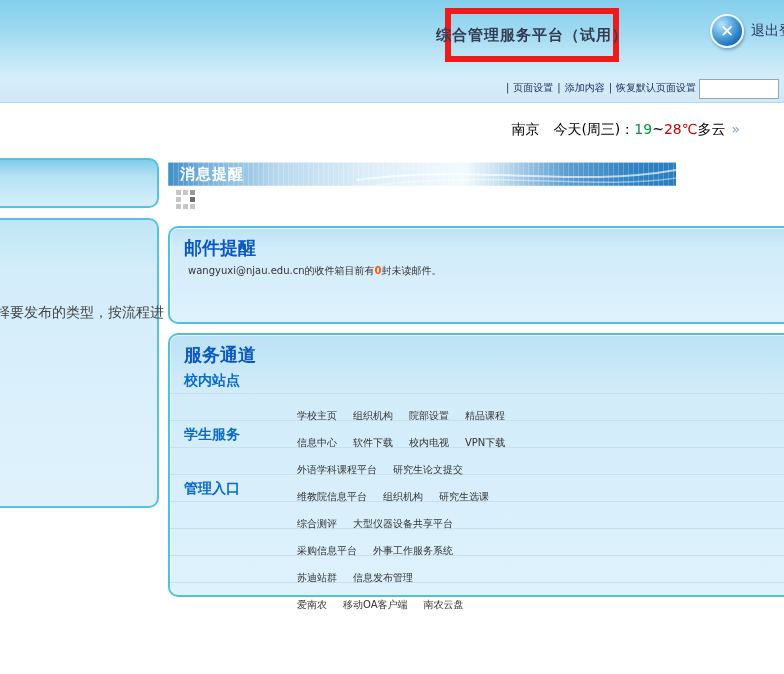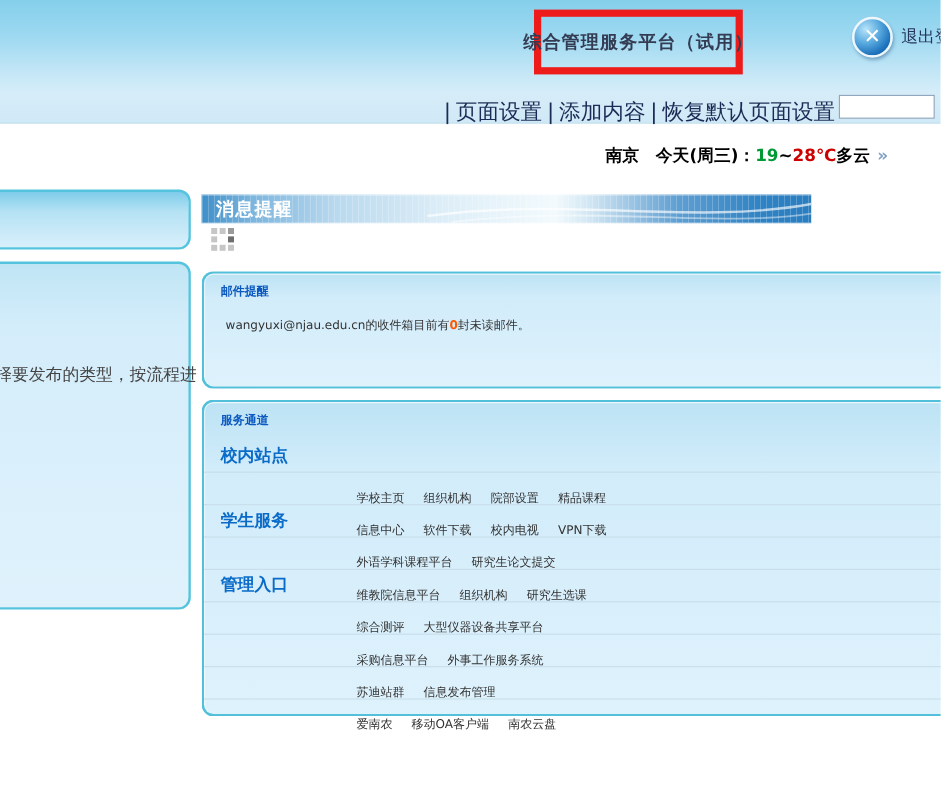--- a/index.html
+++ b/index.html
@@ -19,28 +19,28 @@
     background:radial-gradient(circle at 32% 28%,#b8e4fa 0%,#5cace0 38%,#1d72bc 72%,#0b5296 100%);
     border:2px solid #eef6fc;box-shadow:1px 2px 3px rgba(40,90,140,.45);}
   .sphere.user::before{content:"";position:absolute;left:10px;top:5px;width:10px;height:10px;
     border-radius:50%;background:#fff;}
   .sphere.user::after{content:"";position:absolute;left:6px;top:16px;width:18px;height:11px;
     border-radius:9px 9px 3px 3px;background:#fff;}
   .sphere.xmark::before{content:"✕";position:absolute;left:0;top:0;width:30px;height:30px;
     line-height:30px;text-align:center;color:#fff;font-size:17px;font-weight:bold;}
 
   
-  .toolbar-links{position:absolute;right:88px;top:81px;font-size:18px;color:#1b2b55;white-space:nowrap;}
+  .toolbar-links{position:absolute;right:88px;top:81px;font-size:10px;color:#1b2b55;white-space:nowrap;}
   .toolbar-links .sep{margin:0 4px;color:#1b2b55;}
   .toolbar-links .tlink{cursor:pointer;}
   .toolbar-input{position:absolute;right:5px;top:79px;width:72px;height:16px;
     border:1px solid #8fa8bd;background:#fff;font-size:12px;padding:1px 3px;}
 
   
-  .weather{position:absolute;top:121px;right:44px;font-size:14px;font-weight:bold;color:#000;white-space:nowrap;}
+  .weather{position:absolute;top:121px;right:44px;font-size:14px;font-weight:normal;color:#000;white-space:nowrap;}
   .weather .city{margin-right:14px;}
   .weather .low{color:#009933;}
   .weather .high{color:#cc0000;}
   .weather .more{color:#7f9fc6;margin-left:6px;cursor:pointer;}
 
   
   .lpanel{position:absolute;left:-10px;border:2px solid #54c3de;border-radius:10px;}
   .lpanel.a{top:158px;width:165px;height:46px;
     background:linear-gradient(180deg,#7fccea 0%,#b4e2f4 35%,#d9effb 100%);}
   .lpanel.b{top:218px;width:165px;height:286px;
@@ -64,21 +64,21 @@
   .grid-icon span{background:#c6c6c6;}
   .grid-icon span:nth-child(3){background:#9a9a9a;}
   .grid-icon span:nth-child(5){background:transparent;}
   .grid-icon span:nth-child(6){background:#6e6e6e;}
 
   
   .panel{position:absolute;left:168px;width:620px;border:2px solid #52c0da;border-right:none;
     border-radius:10px 0 0 10px;
     background:linear-gradient(180deg,#bce3f4 0%,#d2ecfa 22%,#def2fc 100%);
     box-shadow:inset 0 1px 0 rgba(255,255,255,.7), inset 1px 0 0 rgba(255,255,255,.5);}
-  .panel .ptitle{position:absolute;left:14px;top:8px;font-size:10px;font-weight:bold;color:#0a58c0;}
+  .panel .ptitle{position:absolute;left:14px;top:8px;font-size:18px;font-weight:bold;color:#0a58c0;}
   .mail-panel{top:226px;height:94px;}
   .mail-line1{position:absolute;left:18px;top:36px;font-size:10px;color:#333;white-space:nowrap;}
   .mail-line1 .unread{color:#ff5a00;font-weight:bold;}
   .mail-line2{position:absolute;left:32px;top:59px;font-size:13px;color:#333;white-space:nowrap;}
   .enter-mail{color:#0a46d8;font-weight:bold;font-size:14px;cursor:pointer;margin-right:28px;}
   .quota-used{color:#ff3300;font-weight:bold;}
   .quota-total{color:#ff3366;font-weight:bold;}
 
   .svc-panel{top:333px;height:260px;}
   .svc-rows{position:absolute;left:0;right:0;top:32px;}

